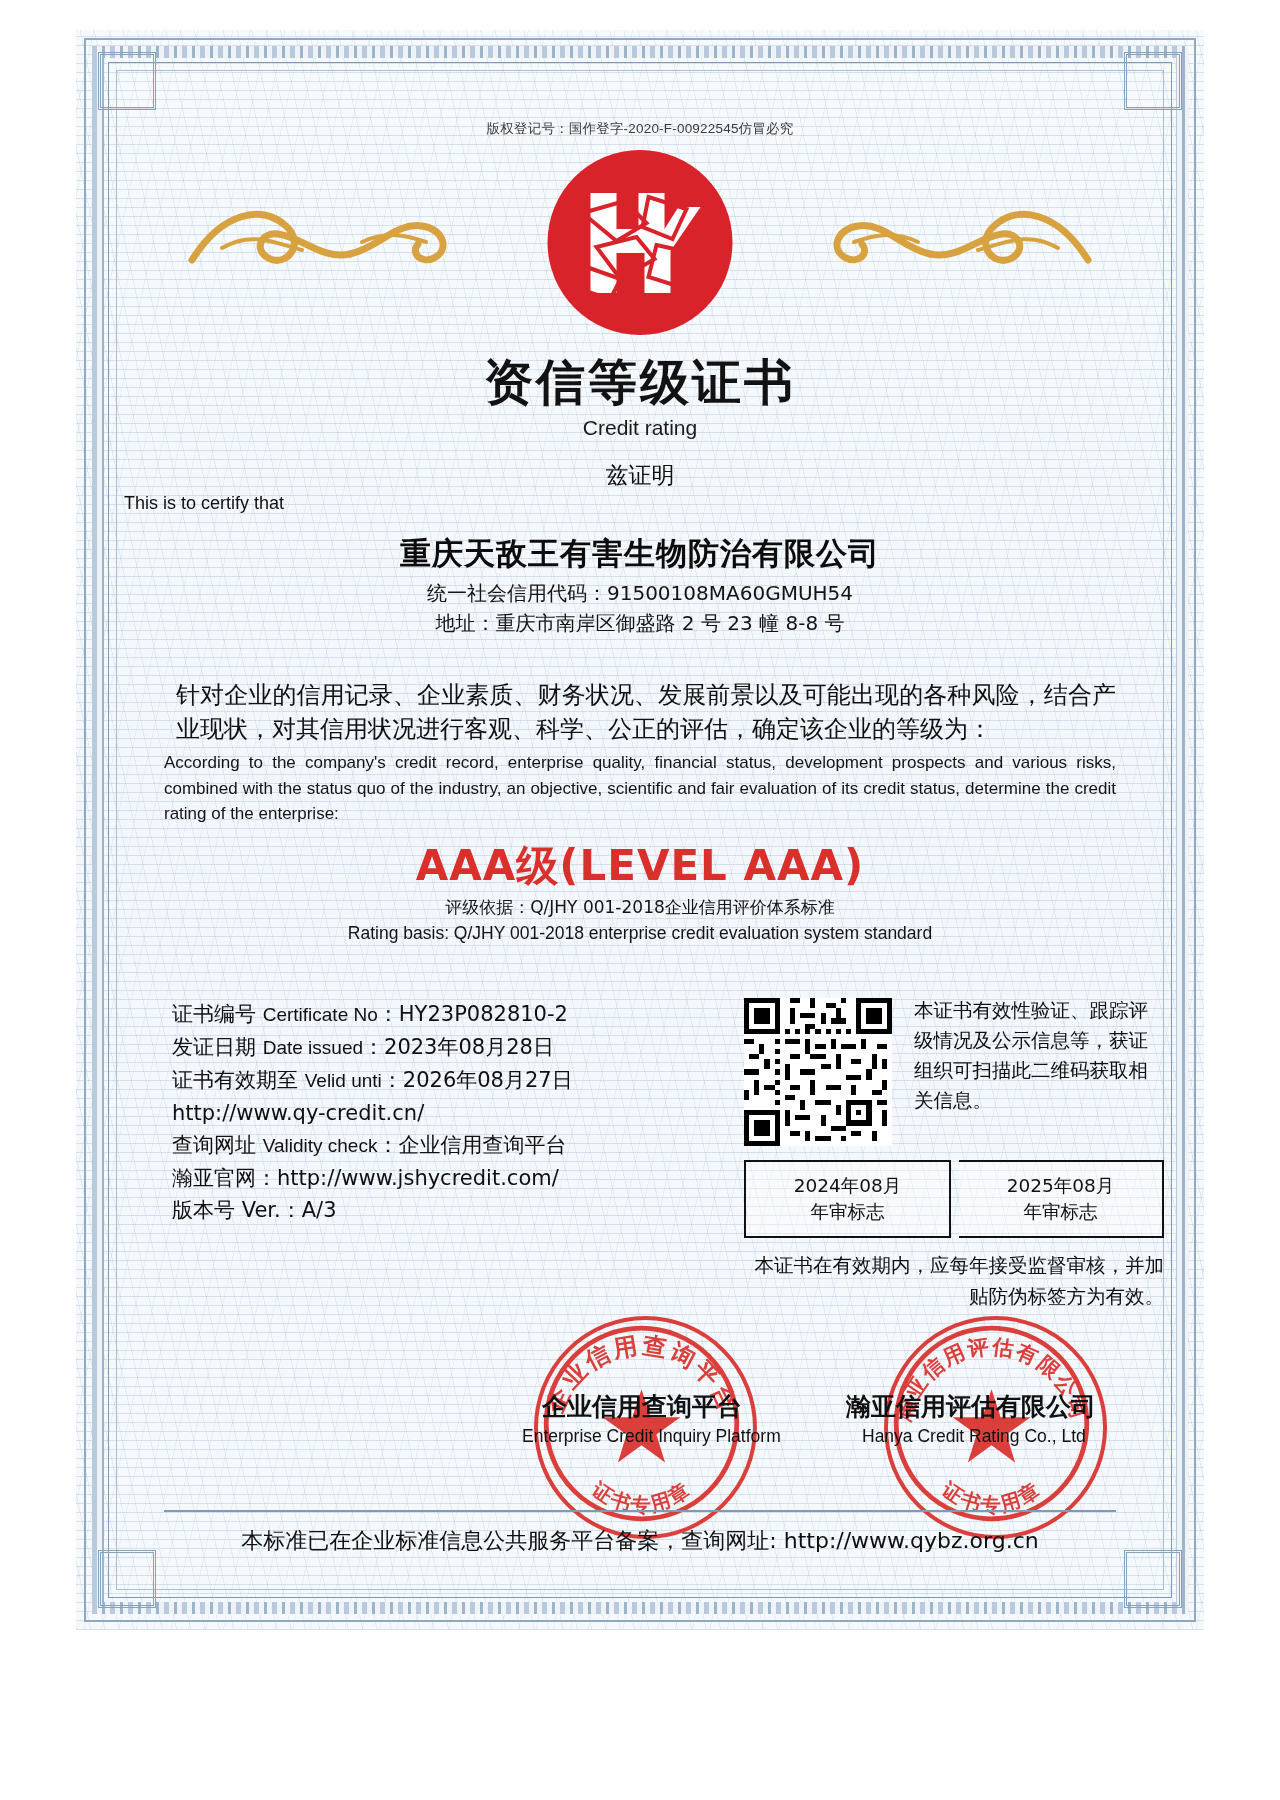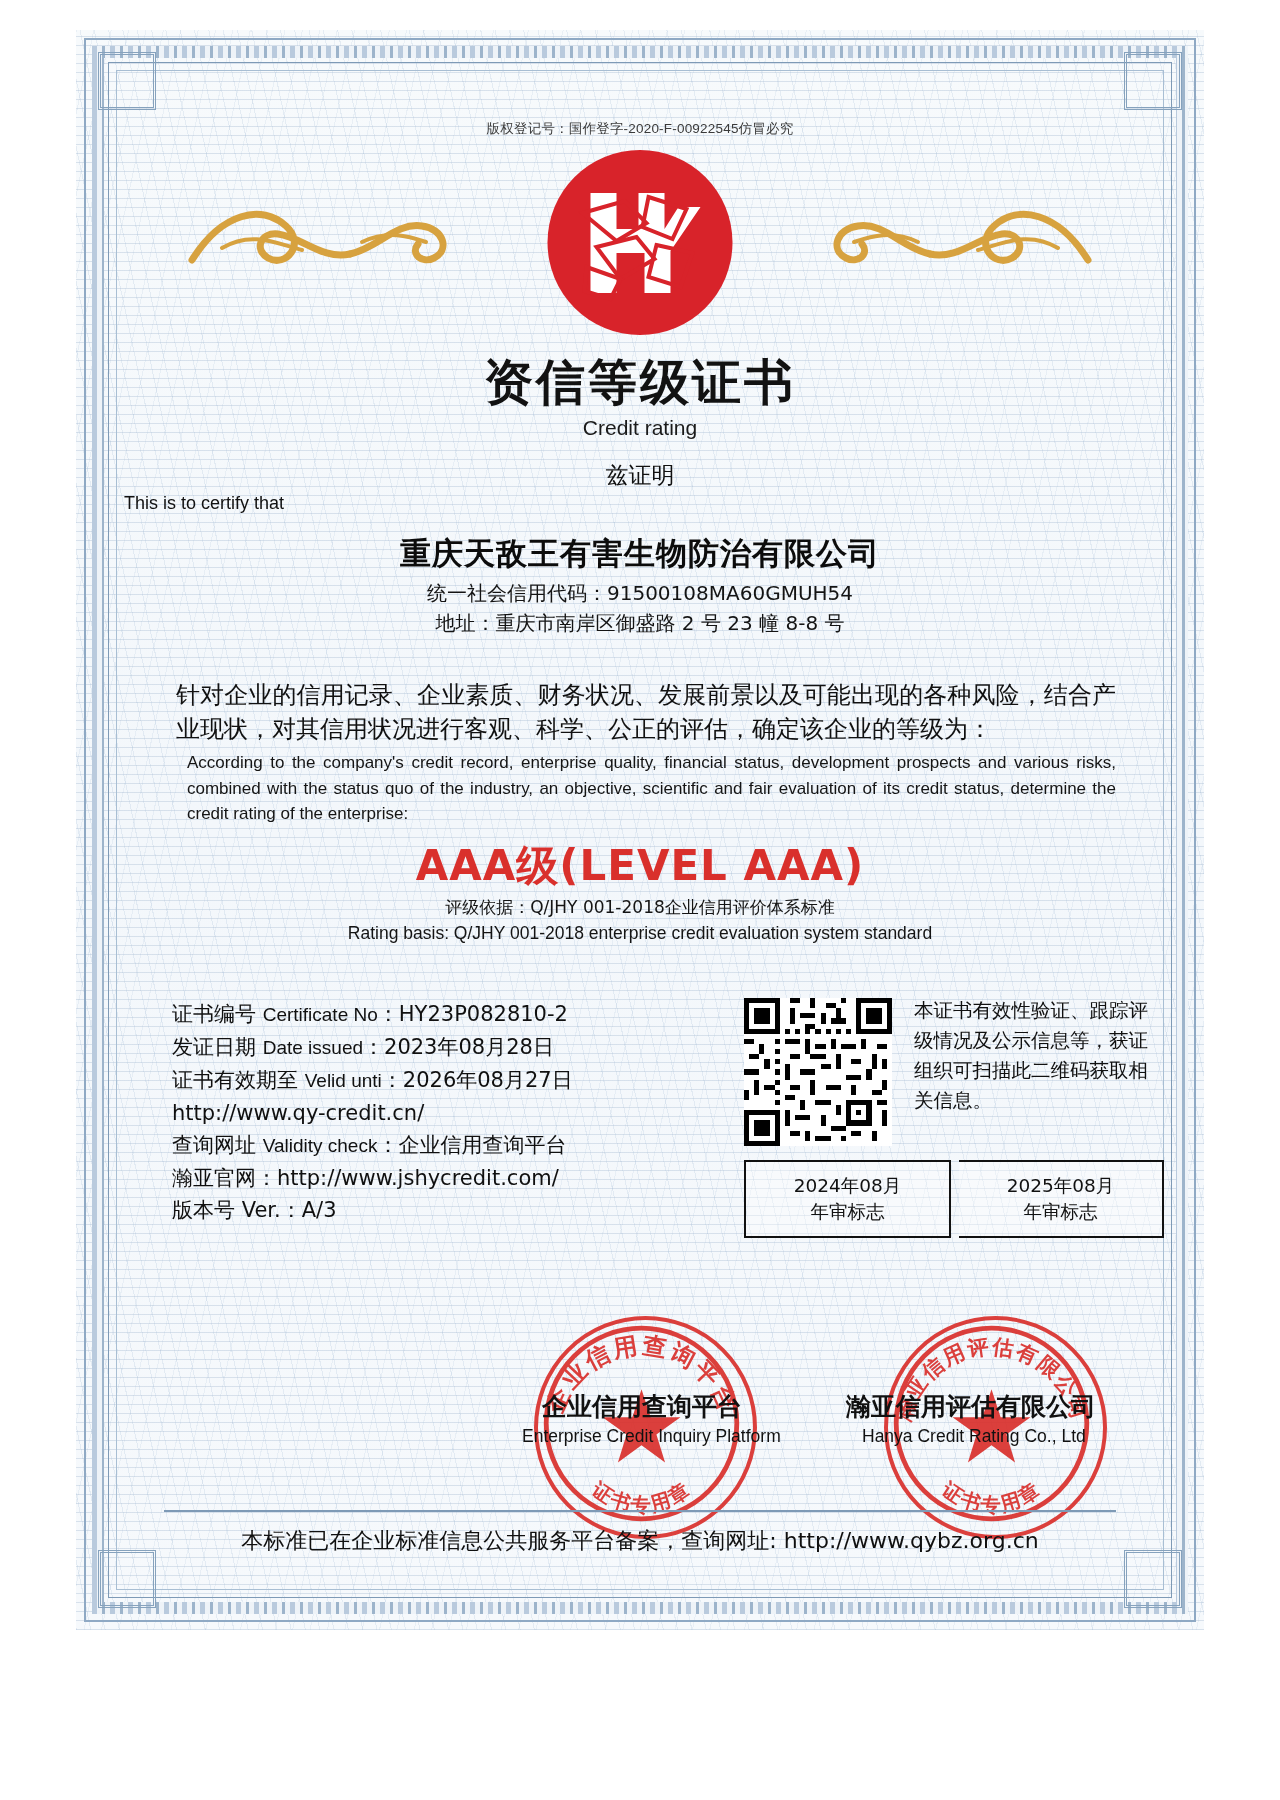--- a/index.html
+++ b/index.html
@@ -233,21 +233,21 @@
     right: 40px;
     font-size: 24px;
     line-height: 34px;
     color: #111;
     text-align: justify;
     font-family: "DejaVu Sans", "Liberation Sans", sans-serif;
   }
   .para-en {
     position: absolute;
     top: 672px;
-    left: 63px;
+    left: 40px;
     right: 40px;
     font-size: 17px;
     line-height: 25.5px;
     color: #141414;
     text-align: justify;
   }
 
   .level {
     position: absolute;
     top: 760px;
@@ -610,20 +610,21 @@
       <div class="annual-box">
         <span>2024年08月</span>
         <span>年审标志</span>
       </div>
       <div class="annual-box">
         <span>2025年08月</span>
         <span>年审标志</span>
       </div>
     </div>
 
+    <div class="supervise">本证书在有效期内，应每年接受监督审核，并加贴防伪标签方为有效。</div>
 
     <div class="seal left">
       <svg viewBox="0 0 215 215" width="207" height="207" aria-hidden="true">
         <defs>
           <path id="arcL" d="M 22 112 A 86 86 0 0 1 193 112"></path>
           <path id="arcLb" d="M 30 130 A 78 78 0 0 0 185 130"></path>
         </defs>
         <circle cx="107.5" cy="107.5" r="99" fill="none" stroke="#d9302c" stroke-width="5"></circle>
         <text font-size="25" font-weight="bold" fill="#d9302c" letter-spacing="3" font-family="DejaVu Sans, sans-serif">
           <textPath href="#arcL" startOffset="50%" text-anchor="middle">企业信用查询平台</textPath>

